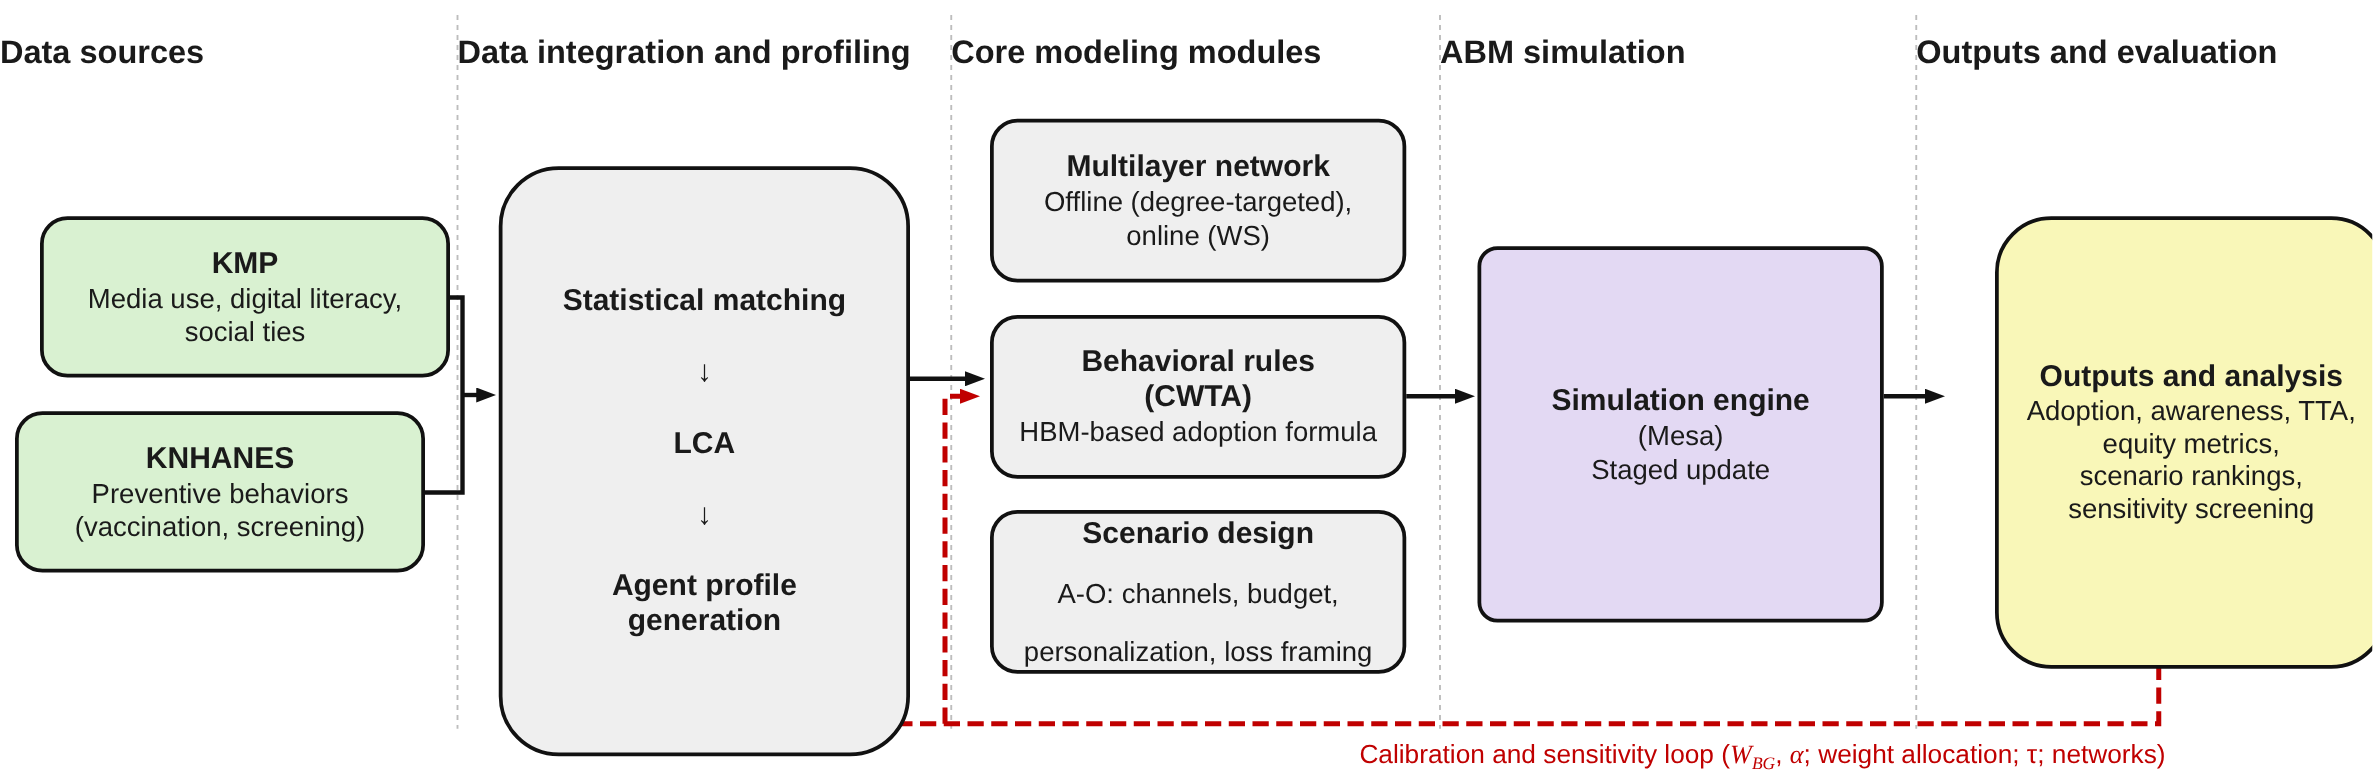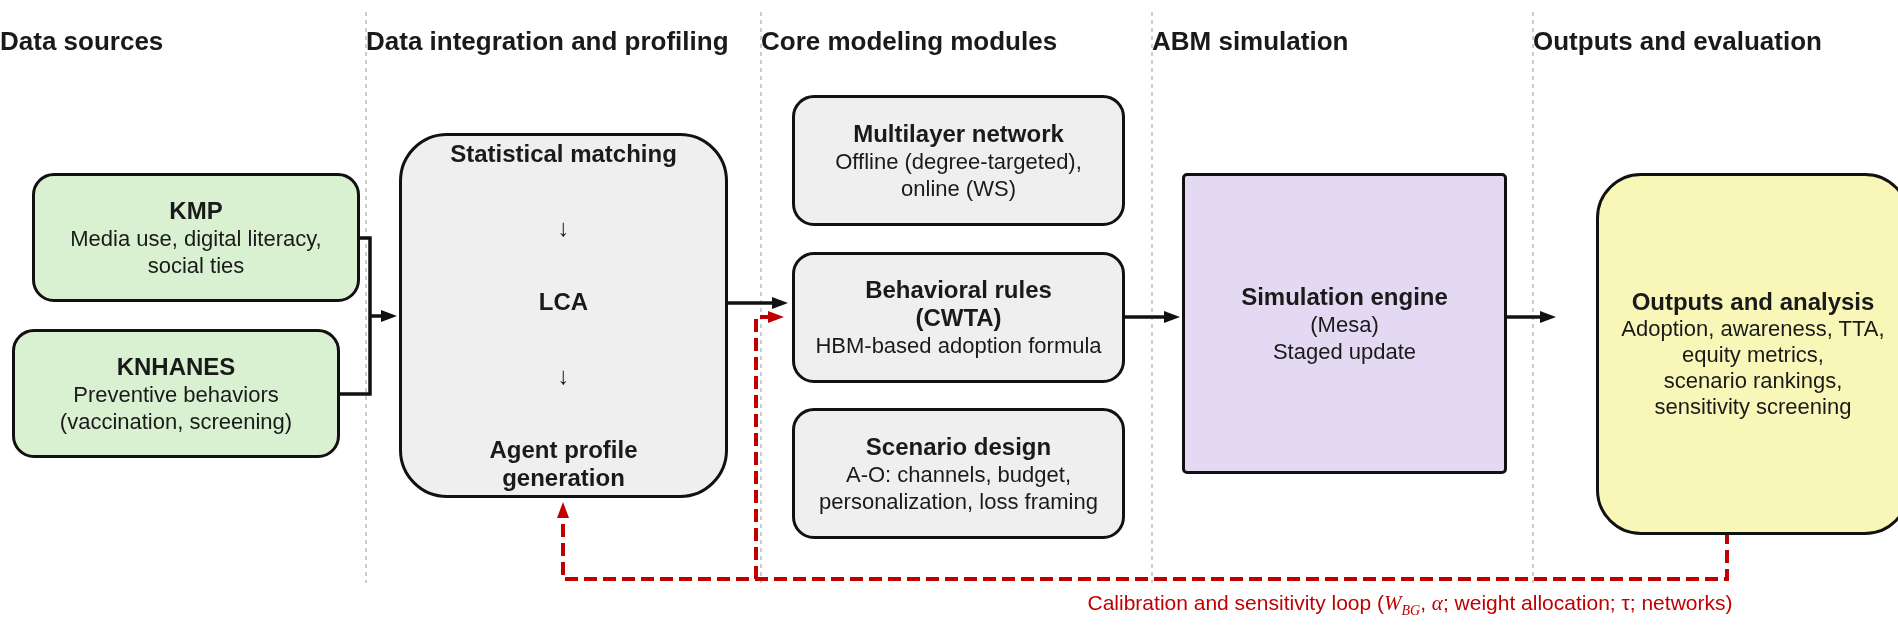--- a/index.html
+++ b/index.html
@@ -20,31 +20,31 @@
 
   .box{
     position:absolute;border:3px solid var(--line-black);
     display:flex;flex-direction:column;align-items:center;justify-content:center;
     text-align:center;line-height:27px;font-size:22px;
   }
   .box .box-title{font-weight:bold;font-size:24px;line-height:28px;}
   .box.green{background:var(--green);border-radius:22px;}
   .box.gray-sm{background:var(--gray-box);border-radius:22px;}
   .box.gray-big{background:var(--gray-box);border-radius:48px;}
-  .box.purple{background:var(--purple);border-radius:5px;}
+  .box.purple{background:var(--purple);border-radius:16px;margin-top:24px;}
   .box.yellow{background:var(--yellow);border-radius:45px;}
 
   .kmp{left:12px;top:173px;width:328px;height:129px;margin-left:20px;}
   .knhanes{left:12px;top:329px;width:328px;height:129px;}
-  .integration{left:399px;top:133px;width:329px;height:365px;gap:48px;}
+  .integration{left:399px;top:133px;width:329px;height:472px;gap:31px;}
   .integration .step{font-weight:bold;font-size:24px;line-height:28px;}
   .integration .down-arrow{font-size:24px;line-height:24px;font-weight:normal;}
   .multilayer{left:792px;top:95px;width:333px;height:131px;}
   .behavioral{left:792px;top:252px;width:333px;height:131px;}
-  .scenario{left:792px;top:408px;width:333px;height:131px;}
+  .scenario{left:792px;top:408px;width:333px;height:131px;gap:20px;}
   .simulation{left:1182px;top:173px;width:325px;height:301px;}
   .outputs{left:1596px;top:173px;width:314px;height:362px;line-height:26px;}
   .outputs .box-title{line-height:28px;}
 
   .sep-line{stroke:var(--separator-gray);stroke-width:1.5;stroke-dasharray:4 4;}
   .flow-black{stroke:var(--line-black);stroke-width:3.5;fill:none;}
   .flow-red{stroke:var(--loop-red);stroke-width:4;fill:none;stroke-dasharray:13 6;}
   .arrowhead-black{fill:var(--line-black);}
   .arrowhead-red{fill:var(--loop-red);}
 

